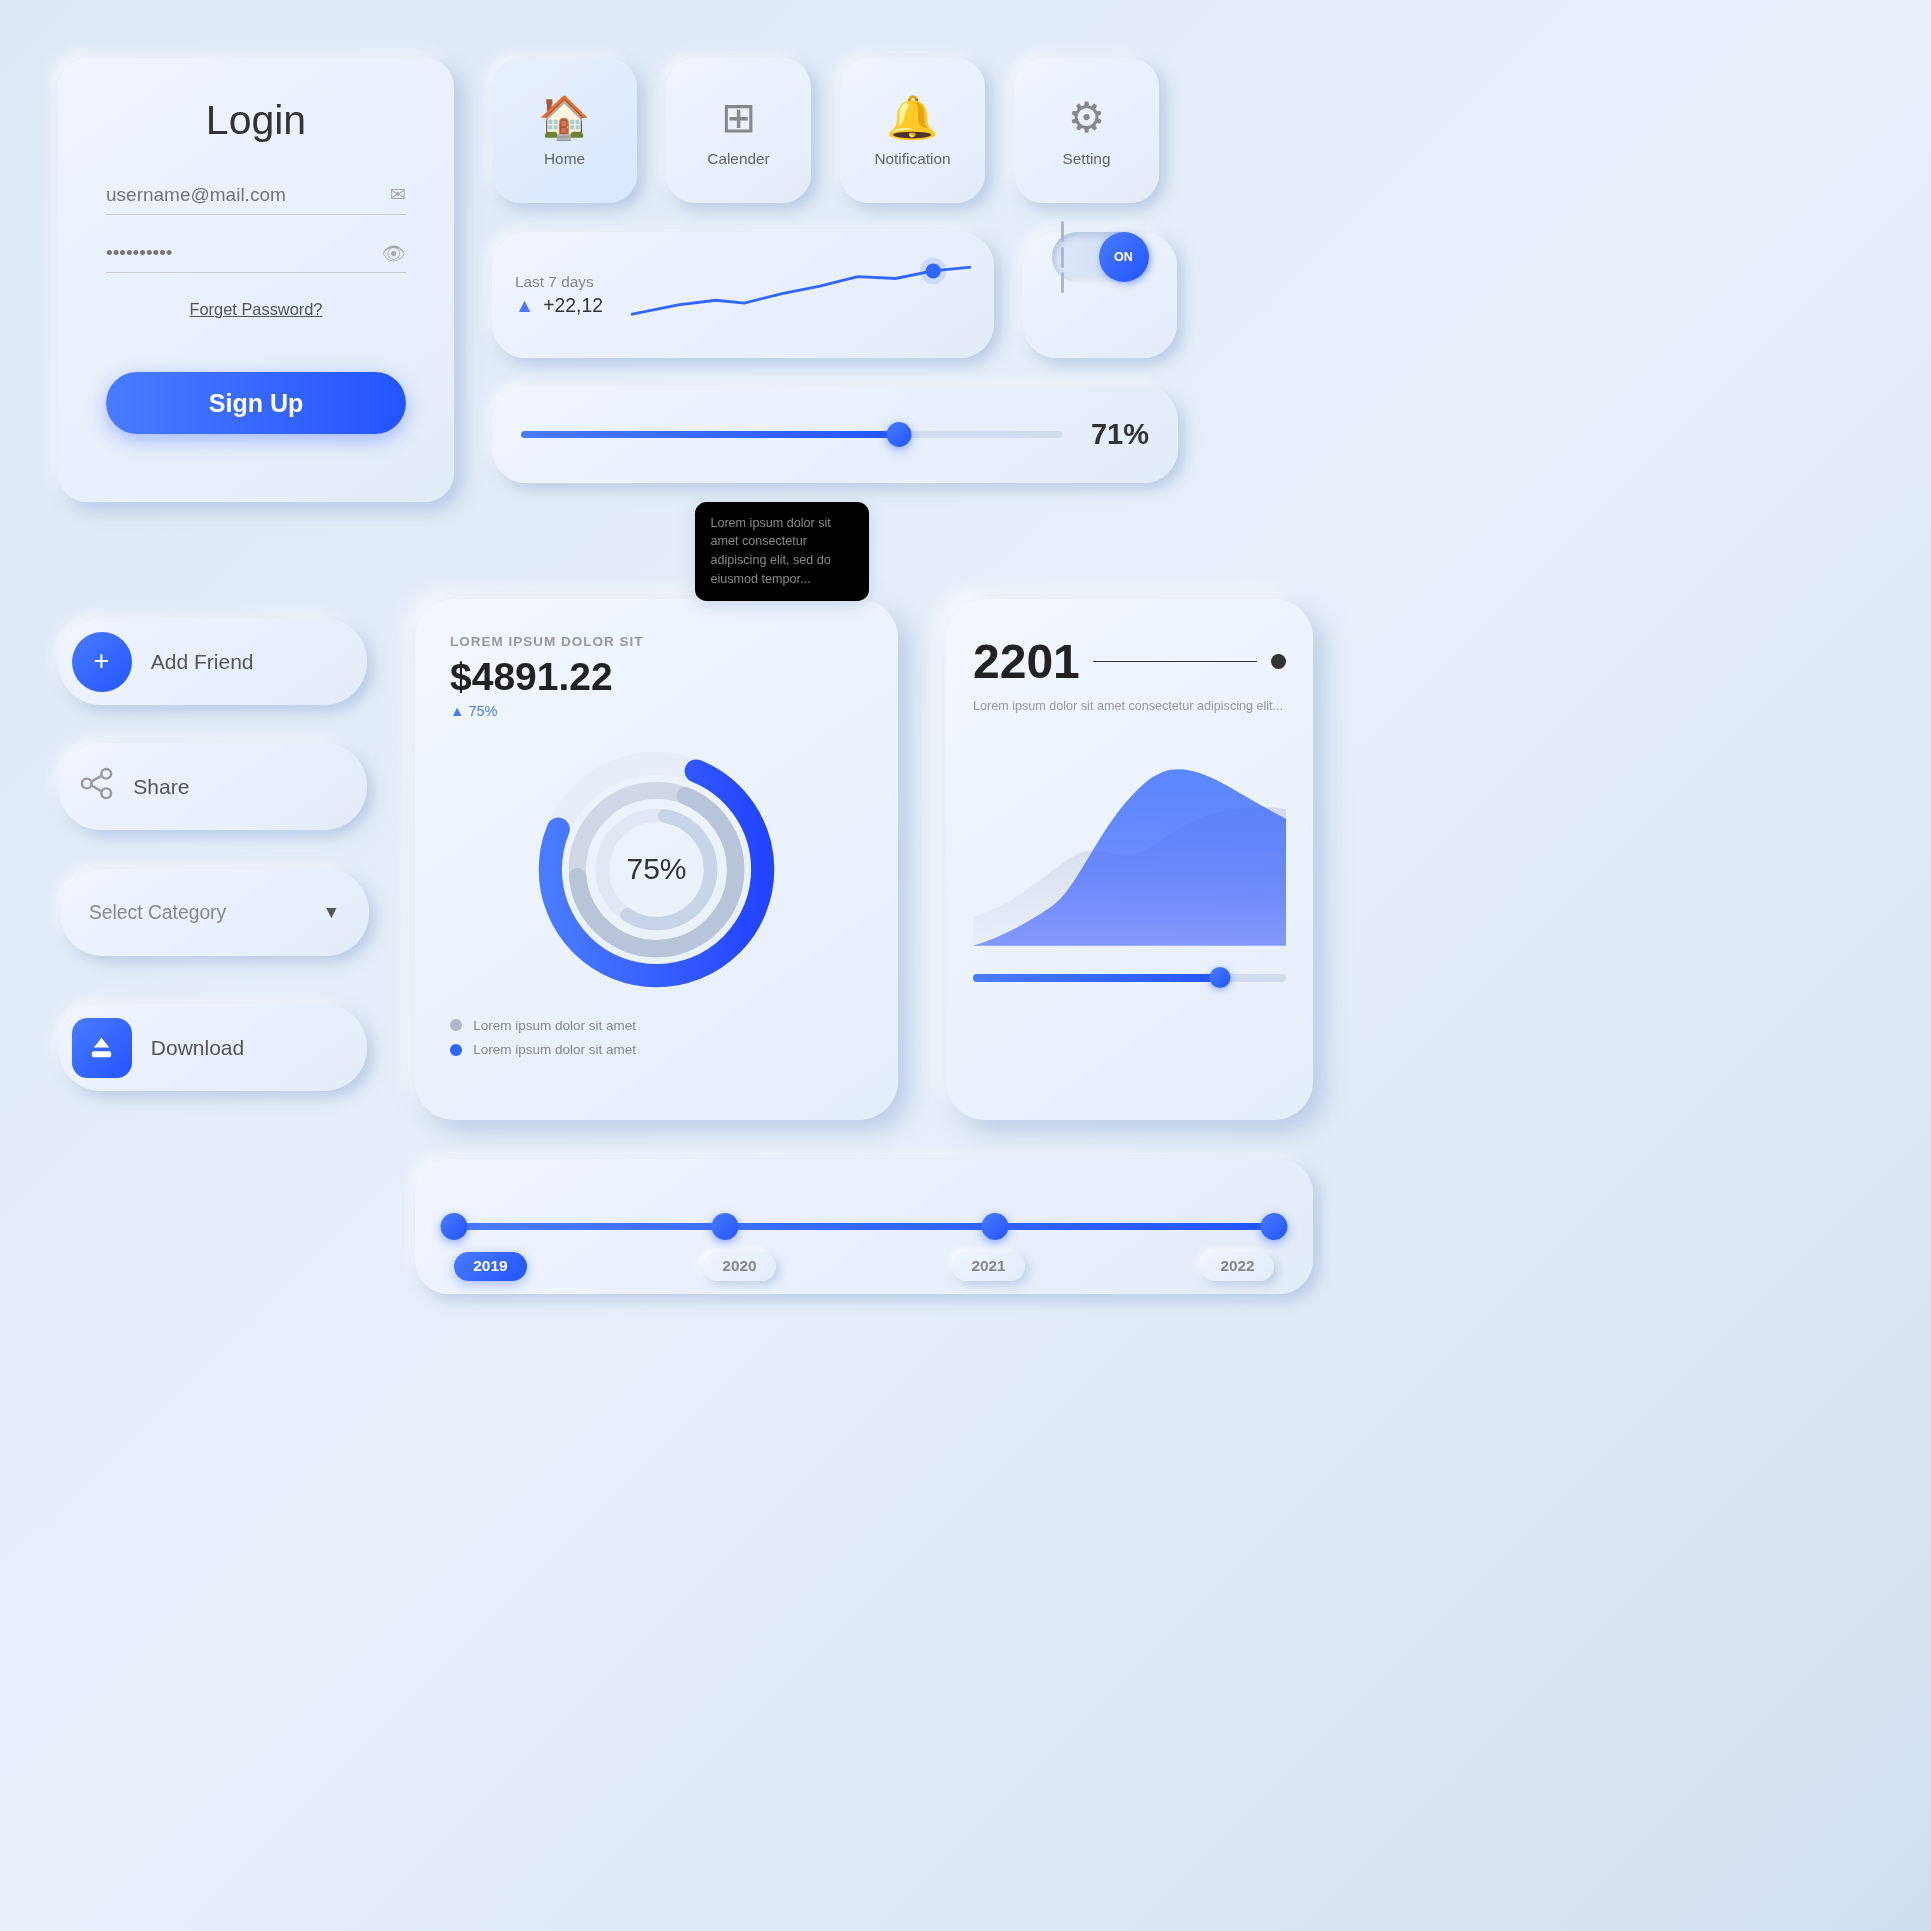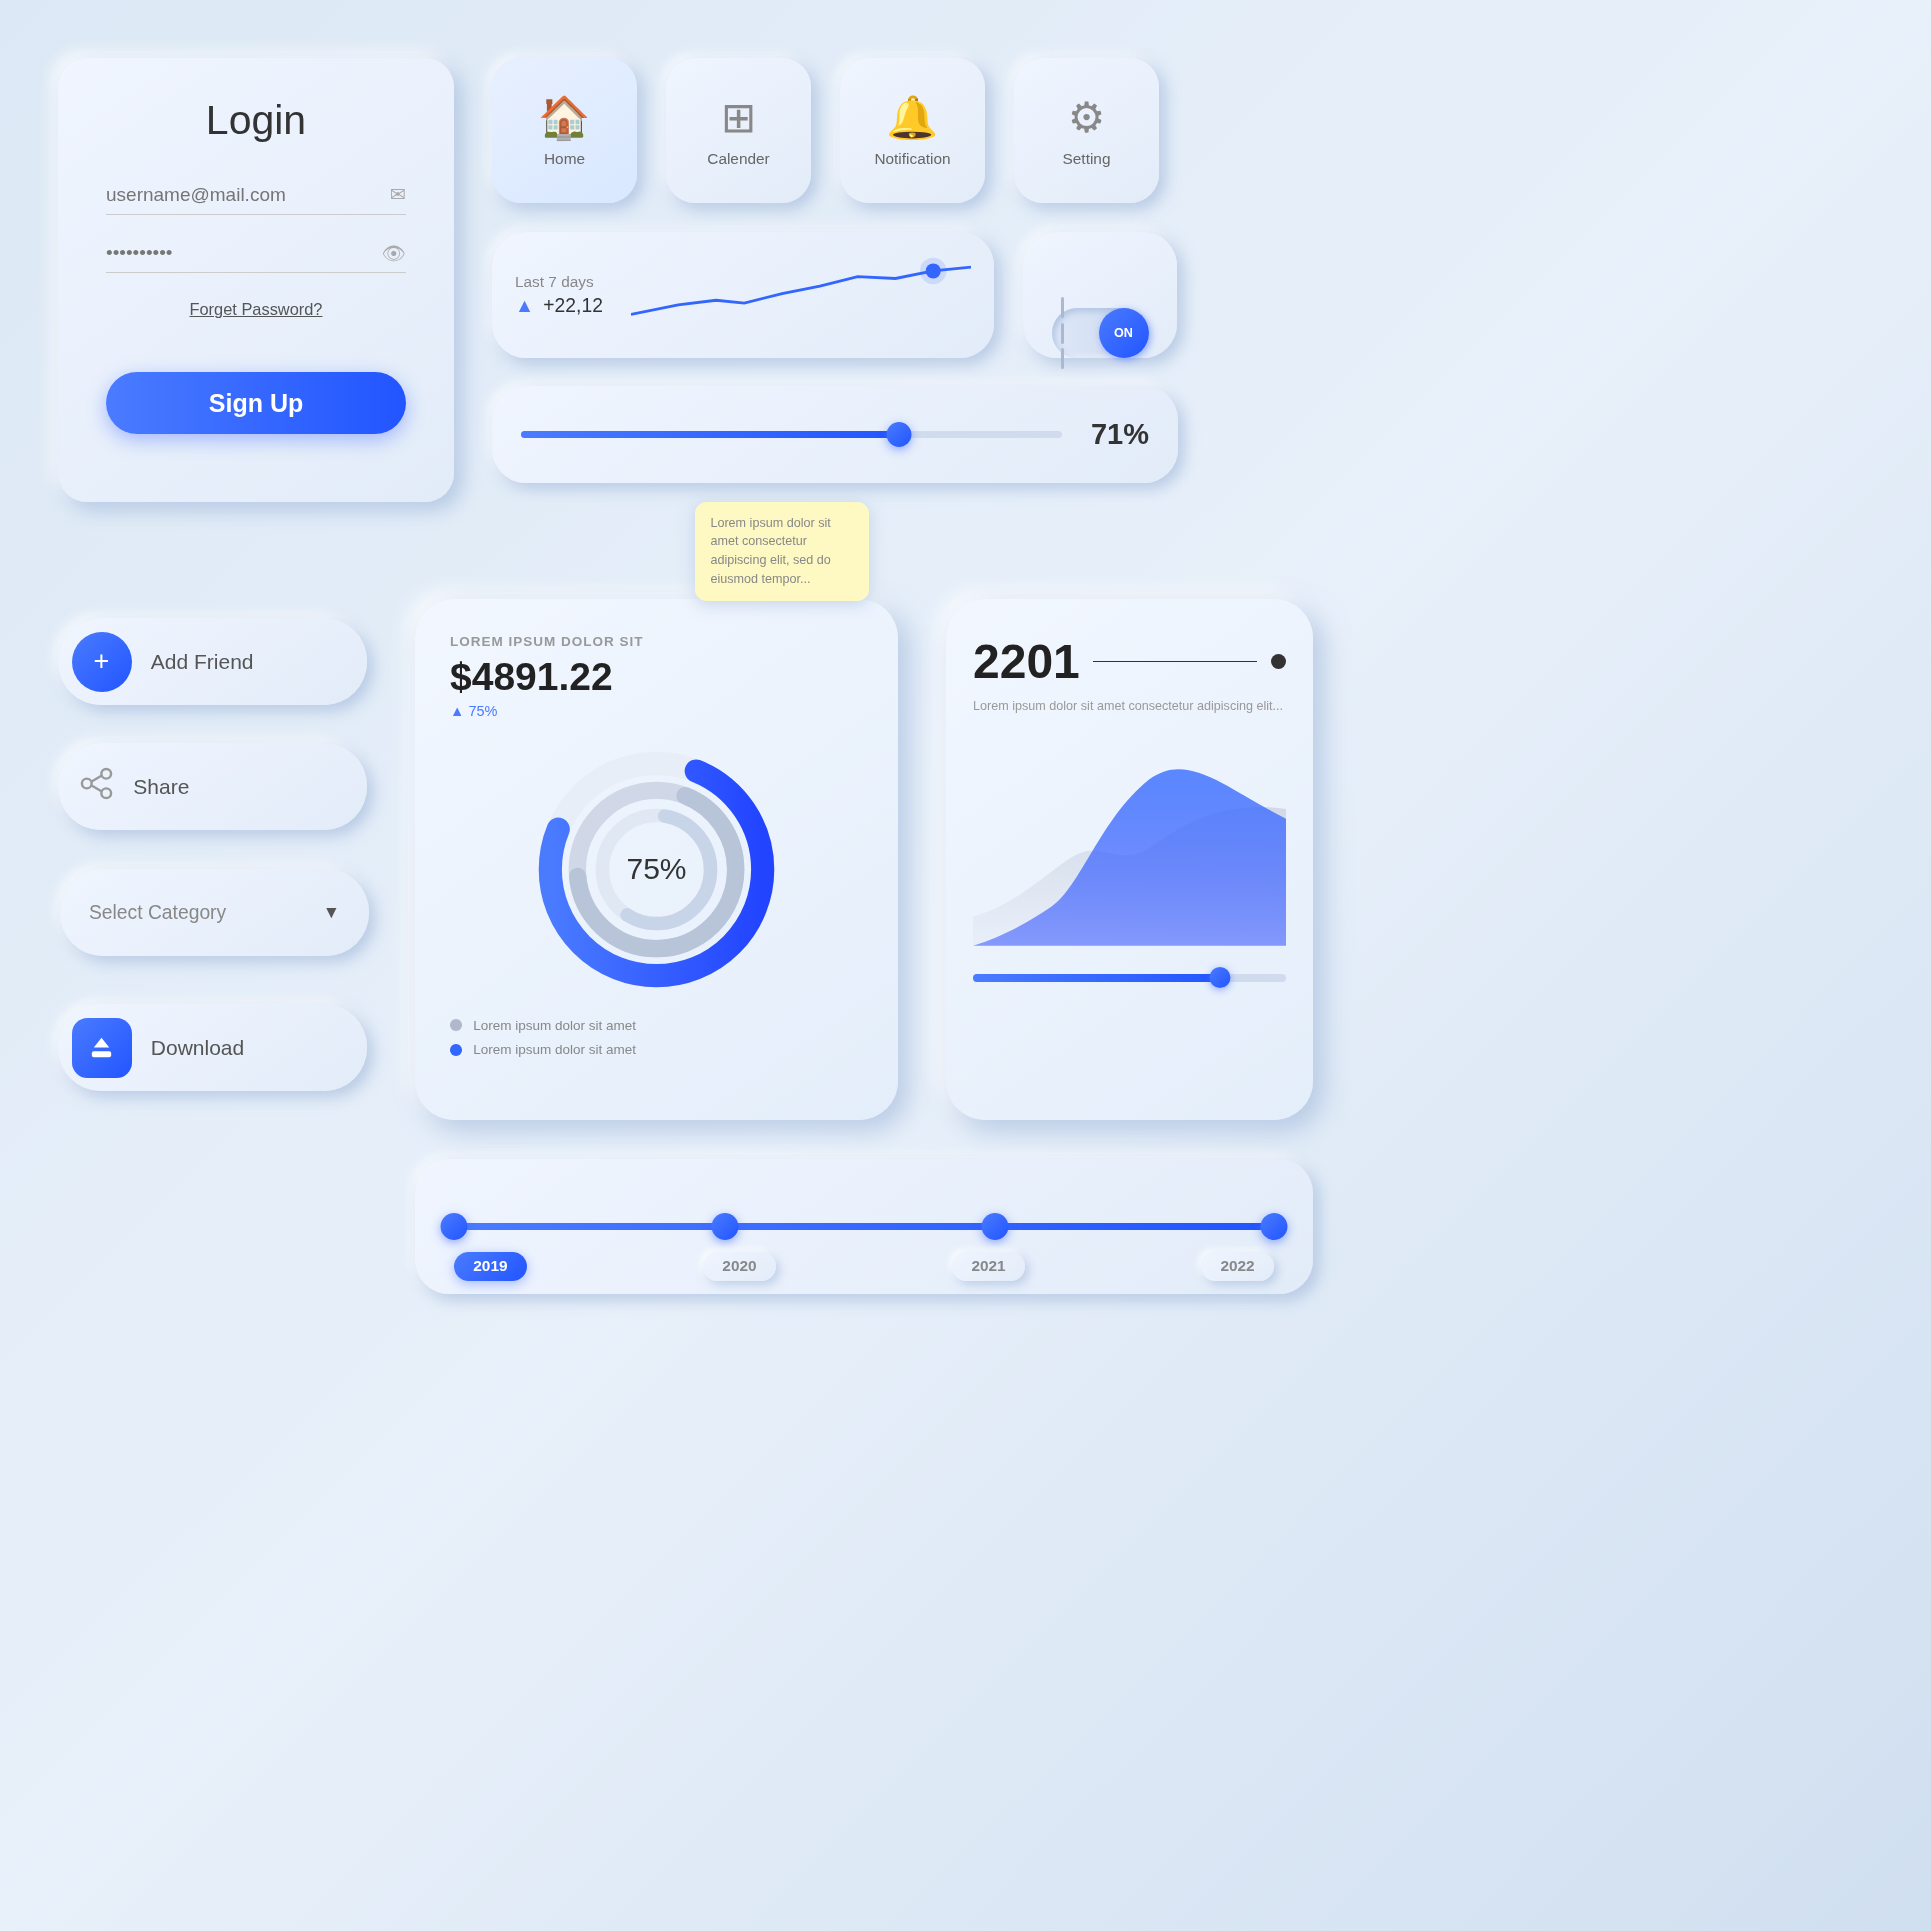--- a/index.html
+++ b/index.html
@@ -145,21 +145,21 @@
     #toggle-widget {
       position: absolute;
       top: 232px;
       left: 1023px;
       width: 154px;
       height: 126px;
       background: linear-gradient(145deg, #f0f5ff, #e2ecf8);
       border-radius: 34px;
       box-shadow: 5.8px 5.8px 15.4px rgba(163,185,220,0.7), -3.9px -3.9px 11.6px rgba(255,255,255,0.9);
       display: flex;
-      align-items: flex-end;
+      align-items: flex-start;
       justify-content: center;
       cursor: pointer;
       text-decoration: underline;
     }
     .toggle-track {
       width: 97px;
       height: 50px;
       border-radius: 25px;
       background: linear-gradient(90deg, #e0e8f8, #c8d8ee);
       box-shadow: inset 2.9px 2.9px 7.7px rgba(163,185,220,0.8), inset -1.9px -1.9px 5.8px rgba(255,255,255,0.7);
@@ -240,21 +240,21 @@
       color: #333;
       min-width: 68px;
       text-align: right;
     }
 
     
     #tooltip-box {
       position: absolute;
       top: 502px;
       left: 695px;
-      background: #fef9c3;
+      background: #000000;
       border-radius: 11.6px;
       padding: 11.6px 15.4px;
       font-size: 12.6px;
       color: #888;
       box-shadow: 0 3.9px 15.4px rgba(163,185,220,0.5);
       width: 174px;
       line-height: 1.5;
       z-index: 10;
     }
 

